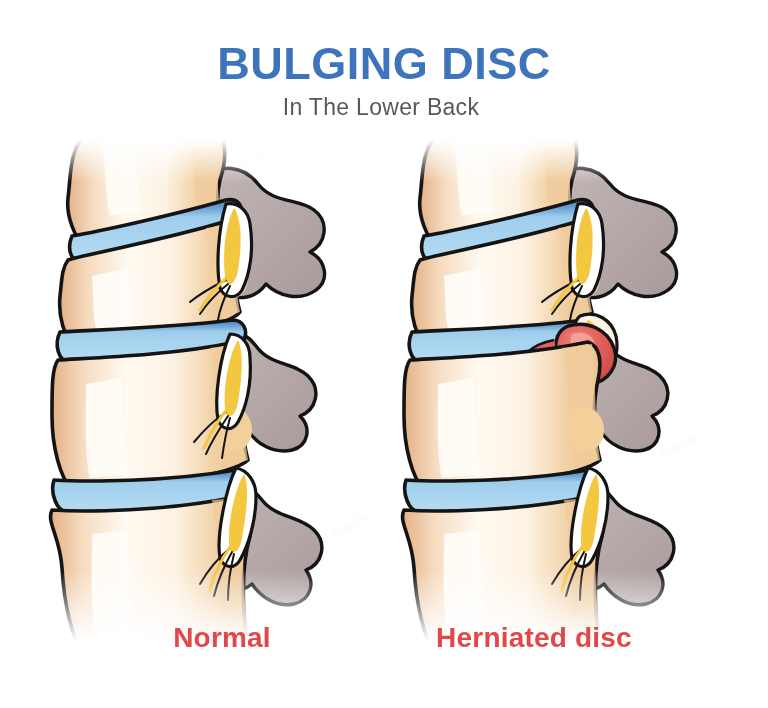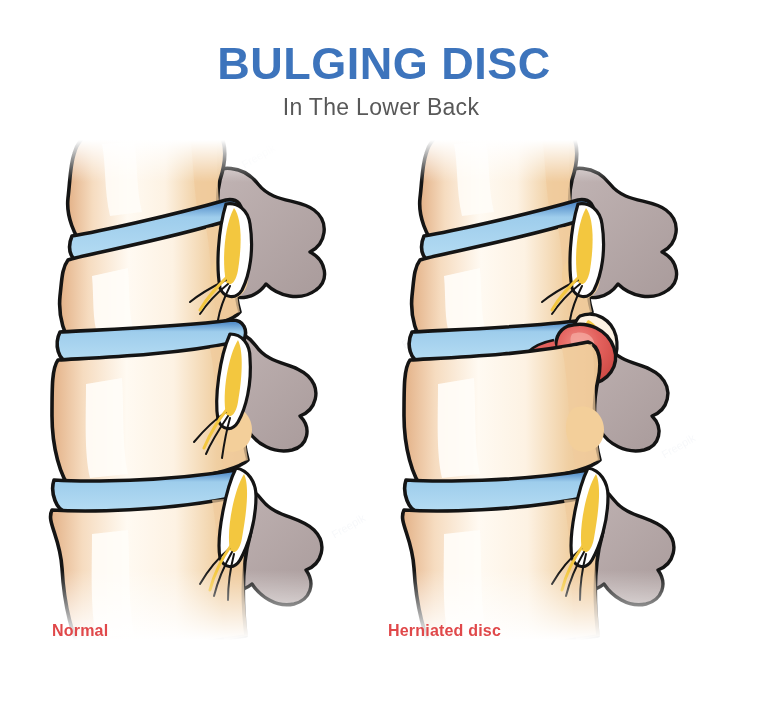--- a/index.html
+++ b/index.html
@@ -63,28 +63,29 @@
   .figure-right { left: 382px; }
   .figure svg {
     display: block;
     width: 340px;
     height: 500px;
   }
   .caption {
     position: absolute;
     top: 622px;
     width: 340px;
-    font-size: 16px;
+    text-align: center;
+    font-size: 28px;
     font-weight: bold;
     color: #e0484a;
     font-family: "Liberation Sans", sans-serif;
     letter-spacing: 0.2px;
   }
   .caption-left  { left: 52px; }
-  .caption-right { left: 388px; }
+  .caption-right { left: 364px; }
   .wm {
     position: absolute;
     inset: 0;
     pointer-events: none;
     opacity: 0.045;
     font-size: 11px;
     color: #4a6a9a;
     font-family: "Liberation Sans", sans-serif;
   }
   .wm span { position: absolute; transform: rotate(-30deg); white-space: nowrap; }

